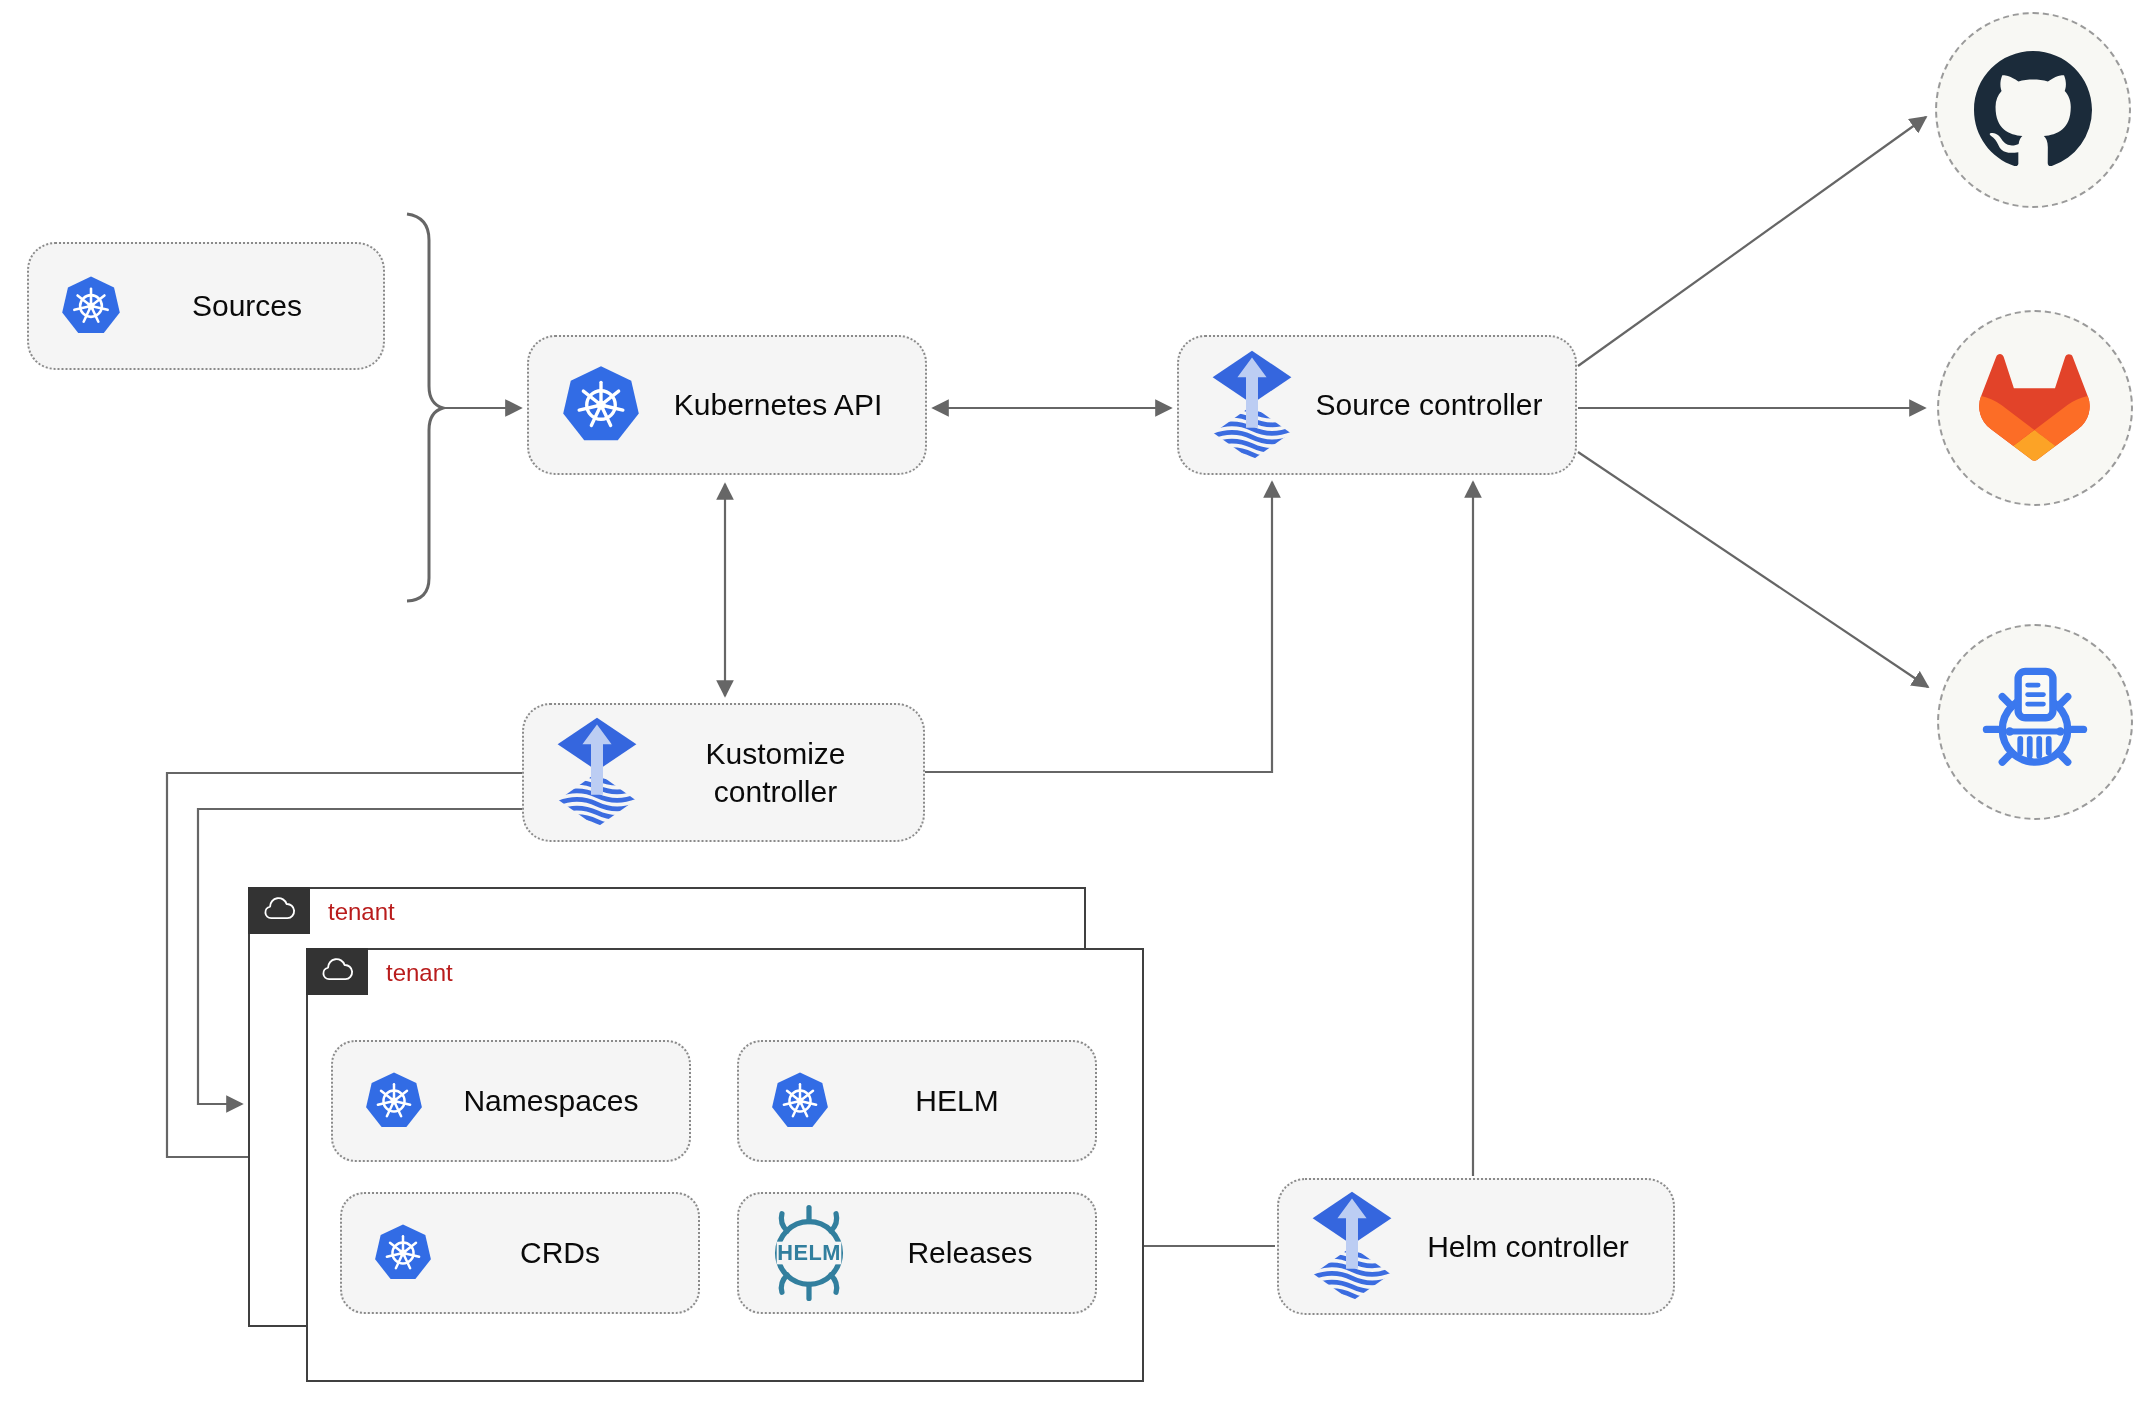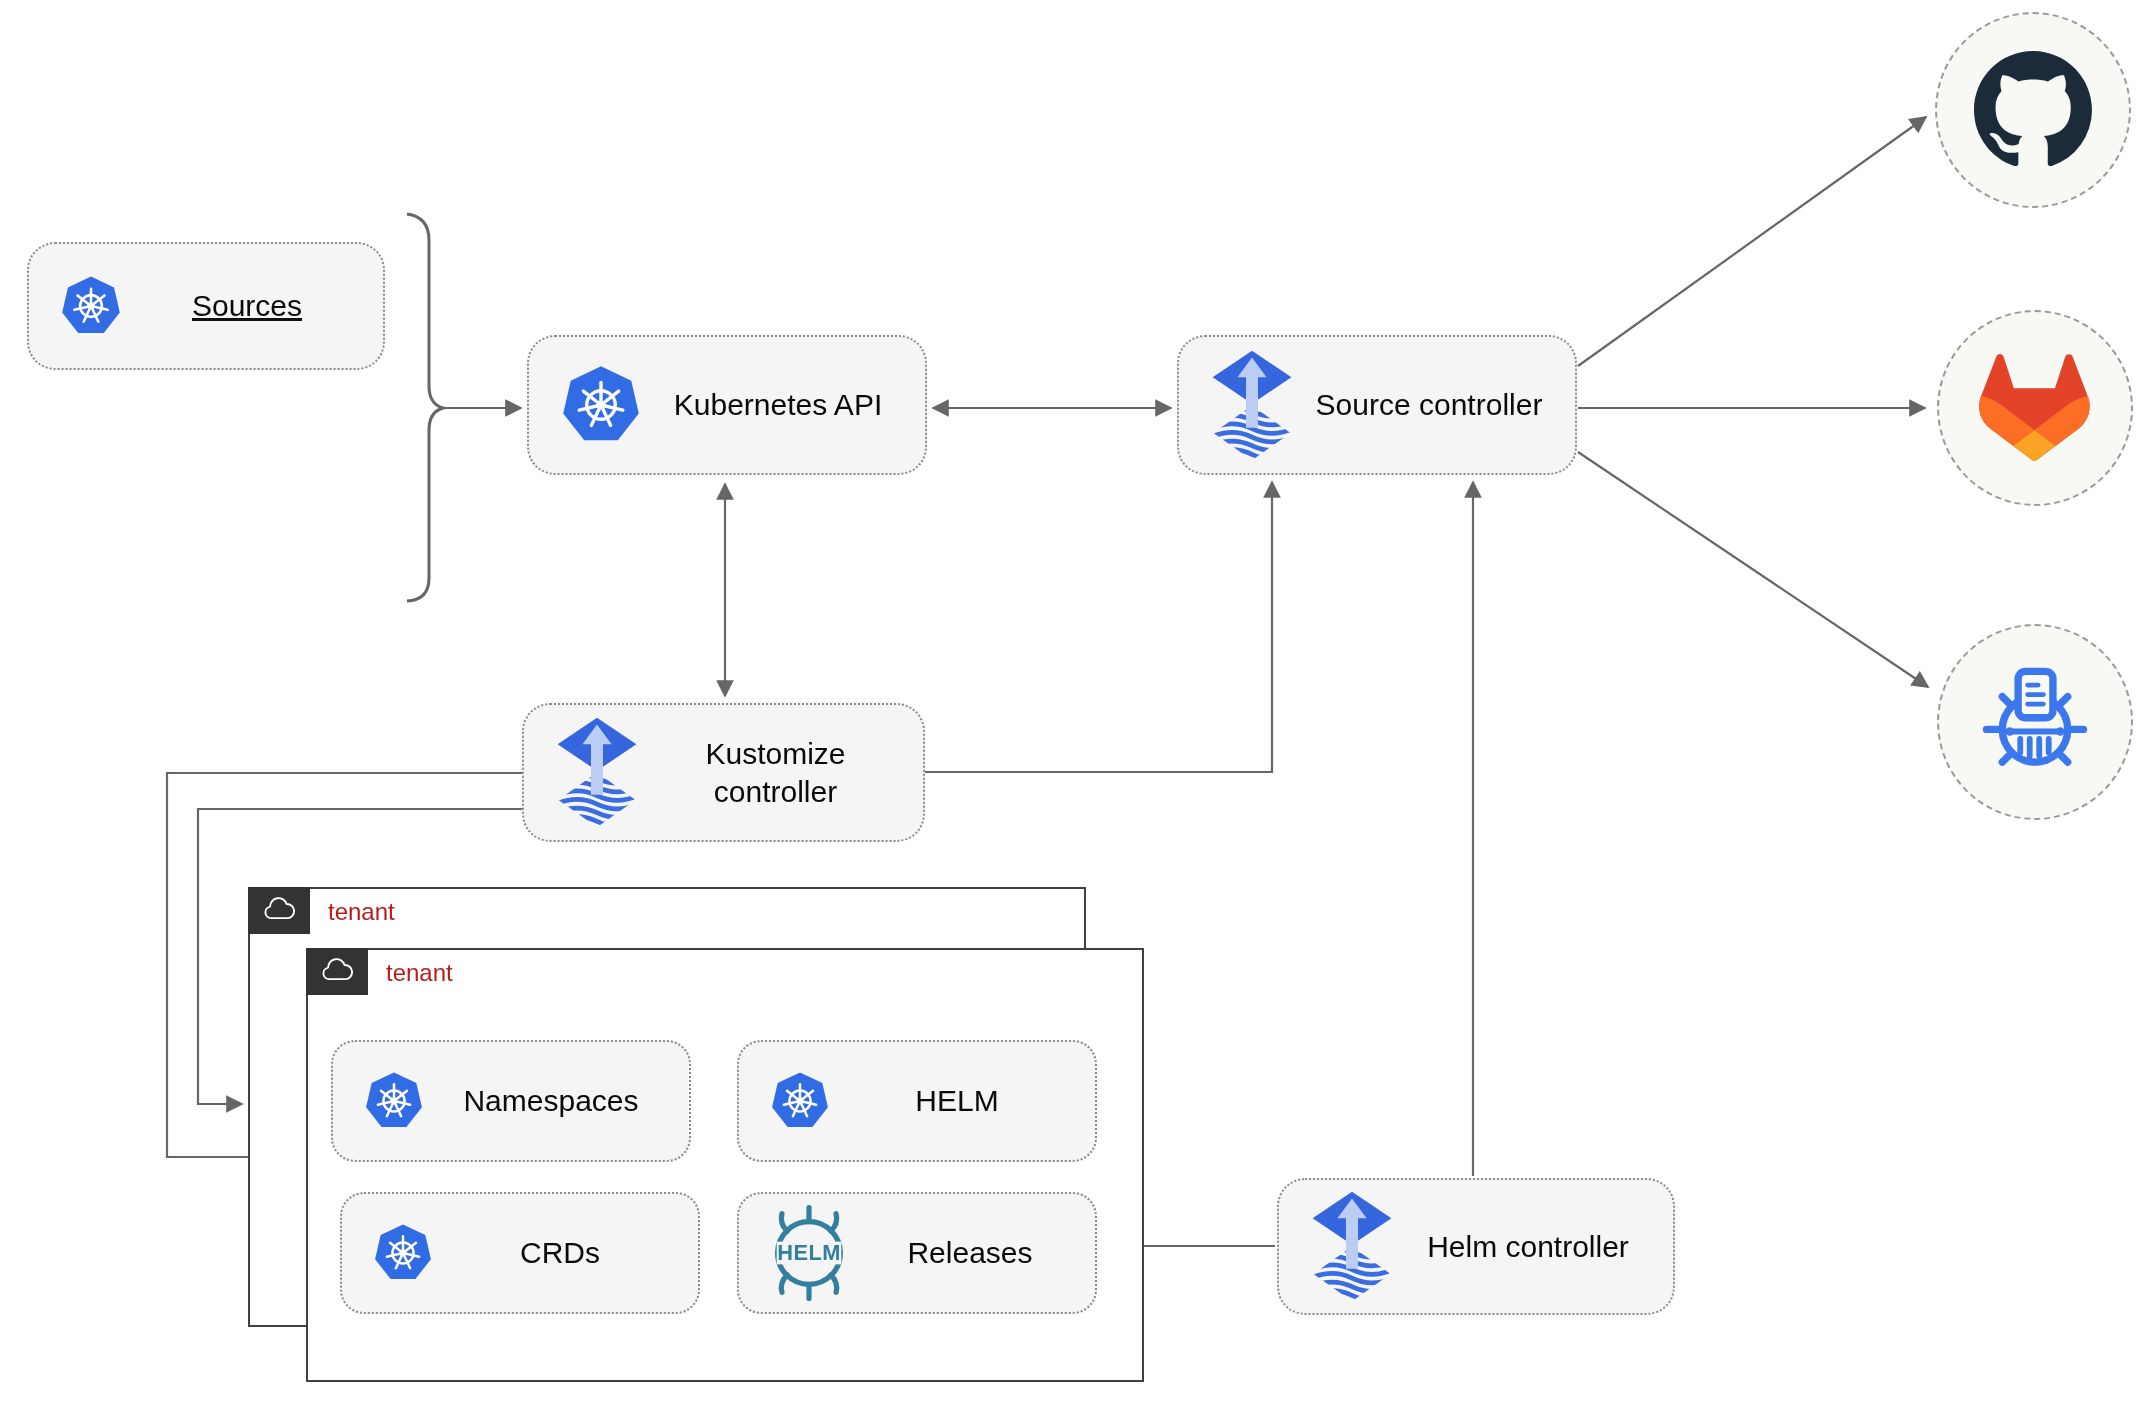--- a/index.html
+++ b/index.html
@@ -143,21 +143,21 @@
 
   <div class="tenant" style="left:306px;top:948px;width:838px;height:434px;">
     <div class="tab">
       <svg width="38" height="28">
           <use href="#ic-cloud"></use>
         </svg>
     </div>
     <span class="tlabel">tenant</span>
   </div>
 
-  <div class="node" style="left:27px;top:242px;width:358px;height:128px;text-decoration:underline;">
+  <div class="node" style="left:27px;top:242px;width:358px;height:128px;">
     <span class="icon">
         <svg width="64" height="64">
           <use href="#ic-k8s"></use>
         </svg>
       </span>
     <span class="label">Sources</span>
   </div>
 
 
   <div class="node" style="left:527px;top:335px;width:400px;height:140px;">

